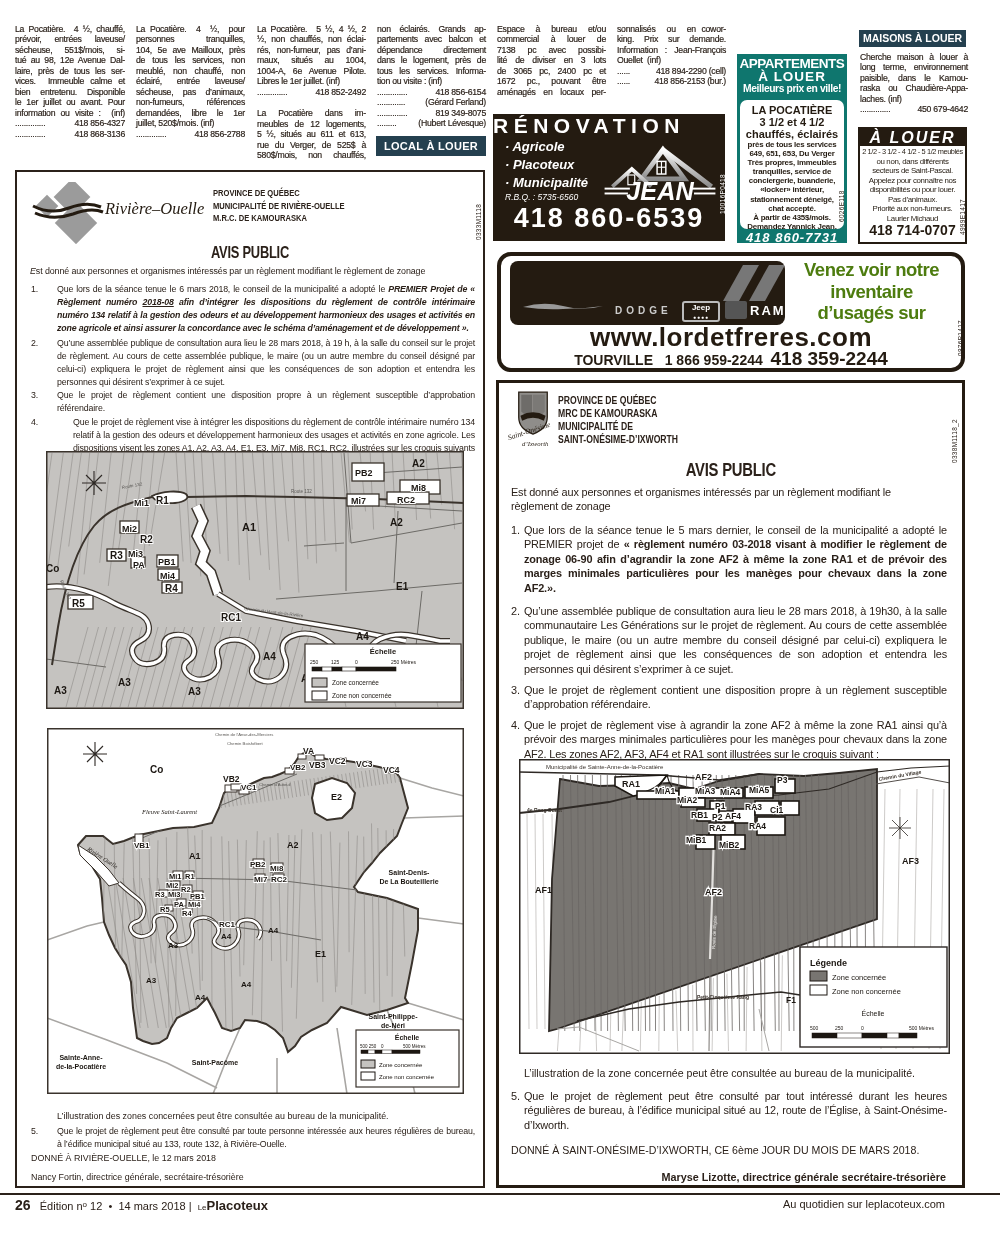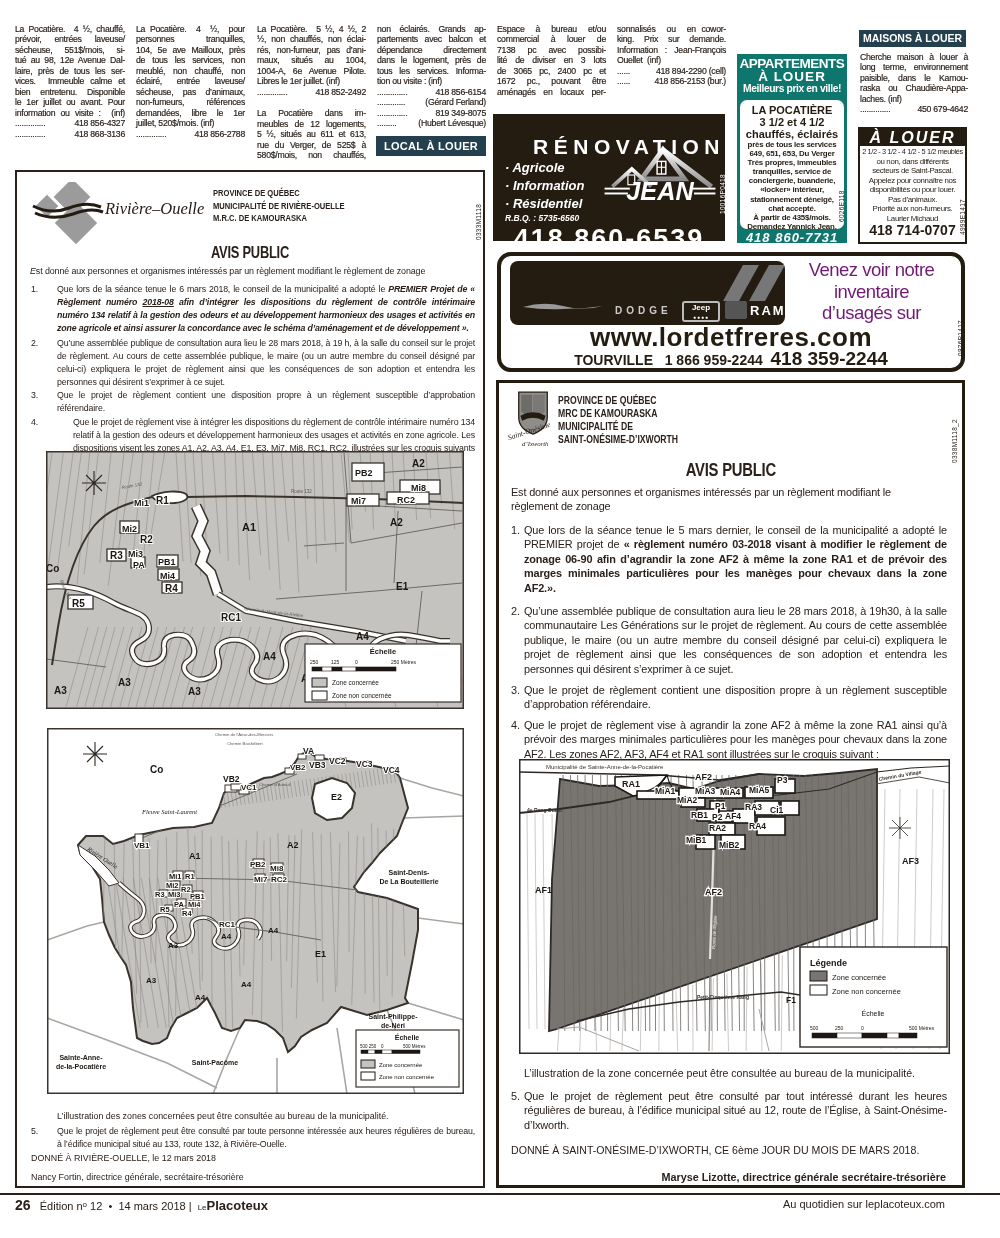--- a/index.html
+++ b/index.html
@@ -162,25 +162,25 @@
     <div style="font-weight:bold;font-size:11px;line-height:12px;padding-top:4px">LA POCATIÈRE</div>
     <div style="font-weight:bold;font-size:11px;line-height:12px">3 1/2 et 4 1/2</div>
     <div style="font-weight:bold;font-size:11px;line-height:12px">chauffés, éclairés</div>
     <div style="font-weight:bold;font-size:7.9px;line-height:9.1px;letter-spacing:-0.2px">près de tous les services<br>649, 651, 653, Du Verger<br>Très propres, immeubles<br>tranquilles, service de<br>conciergerie, buanderie,<br>«locker» intérieur,<br>stationnement déneigé,<br>chat accepté.<br>À partir de 435$/mois.<br>Demandez Yannick Jean.</div>
   </div>
   <div class="vtx" style="position:absolute;left:101px;top:168px;color:#241b11">6026E118</div>
   <div style="position:absolute;left:0;top:176px;width:110px;color:#fff;font-weight:bold;font-size:13px;text-align:center;letter-spacing:1px;font-style:italic">418 860-7731</div>
 </div>
 
 <div class="abs" style="left:493px;top:114px;width:232px;height:127px;background:#241b11;color:#fff">
-  <div style="font-weight:bold;font-size:21px;letter-spacing:5.5px;text-align:right;padding-top:21px">RÉNOVATION</div>
+  <div style="font-weight:bold;font-size:21px;letter-spacing:5.5px;text-align:left;padding-top:0">RÉNOVATION</div>
   <div style="font-weight:bold;font-style:italic;font-size:13px;line-height:18px;padding-left:12px">· Agricole</div>
-  <div style="font-weight:bold;font-style:italic;font-size:13px;line-height:18px;padding-left:12px">· Information</div>
-  <div style="font-weight:bold;font-style:italic;font-size:13px;line-height:18px;padding-left:12px">· Résidentiel</div>
-  <div style="font-weight:bold;font-style:italic;font-size:8.5px;line-height:10px;padding-left:12px">R.B.Q. : 5735-6560</div>
+  <div style="font-weight:bold;font-style:italic;font-size:13px;line-height:18px;padding-left:12px">· Placoteux</div>
+  <div style="font-weight:bold;font-style:italic;font-size:13px;line-height:18px;padding-left:12px">· Municipalité</div>
+  <div style="font-weight:normal;font-style:italic;font-size:8.5px;line-height:10px;padding-left:12px">R.B.Q. : 5735-6560</div>
   <div style="font-weight:bold;font-size:27px;letter-spacing:2px;text-align:center;margin-top:1px">418 860-6539</div>
 
   <svg style="position:absolute;left:108px;top:26px" width="118" height="70" viewBox="0 0 118 72">
     <defs>
         <linearGradient id="roofg" x1="0" y1="0" x2="0" y2="1">
           <stop offset="0" stop-color="#ffffff"></stop>
           <stop offset="1" stop-color="#8a8a8a"></stop>
         </linearGradient>
       </defs>
     <path d="M40 40 L62 10 L84 40 Z" fill="none" stroke="url(#roofg)" stroke-width="5"></path>
@@ -210,21 +210,21 @@
       </svg>
     <svg style="position:absolute;left:8px;top:38px" width="90" height="16">
         <path d="M5 8 Q25 2 45 7 Q65 12 85 7 Q65 10 45 10 Q25 11 5 8 Z" fill="#999"></path>
       </svg>
     <div style="position:absolute;left:105px;top:44px;color:#ccc;font-weight:bold;font-size:10px;letter-spacing:4px">DODGE</div>
     <div style="position:absolute;left:172px;top:40px;width:34px;height:17px;border:2px solid #bbb;border-radius:3px;color:#fff;font-size:8px;font-weight:bold;text-align:center;line-height:9px">Jeep<br><span style="font-size:5px;letter-spacing:1px">●●●●</span></div>
     <div style="position:absolute;left:215px;top:40px;width:22px;height:18px;background:#555;border-radius:2px"></div>
     <div style="position:absolute;left:240px;top:42px;color:#fff;font-weight:bold;font-size:13px;letter-spacing:2px">RAM</div>
   </div>
 
-  <div style="position:absolute;left:288px;top:3px;width:165px;text-align:center;font-weight:normal;font-size:18.5px;line-height:21.5px;color:#701a75;letter-spacing:-0.5px">Venez voir notre<br>inventaire<br>d’usagés sur</div>
+  <div style="position:absolute;left:288px;top:3px;width:165px;text-align:center;font-weight:bold;font-size:18.5px;line-height:21.5px;color:#4d7c0f;letter-spacing:-0.5px">Venez voir notre<br>inventaire<br>d’usagés sur</div>
 
   <div style="position:absolute;left:0;top:66px;width:100%;text-align:center;font-weight:bold;font-size:26px;letter-spacing:0.5px;color:#241b11">www.lordetfreres.com</div>
 
   <div style="position:absolute;left:0;top:92px;width:100%;text-align:center;font-weight:bold;font-size:14px;color:#241b11">TOURVILLE&nbsp;&nbsp;&nbsp;1 866 959-2244&nbsp;&nbsp;<span style="font-size:19px">418 359-2244</span></div>
   <div class="vtx" style="position:absolute;left:456px;top:100px">0876P1417</div>
 </div>
 
 <div class="abs" style="left:15px;top:170px;width:466px;height:1014px;border:2px solid #2b211a;background:#fff">
 
   <svg style="position:absolute;left:14px;top:10px" width="80" height="62" viewBox="0 0 80 62">

